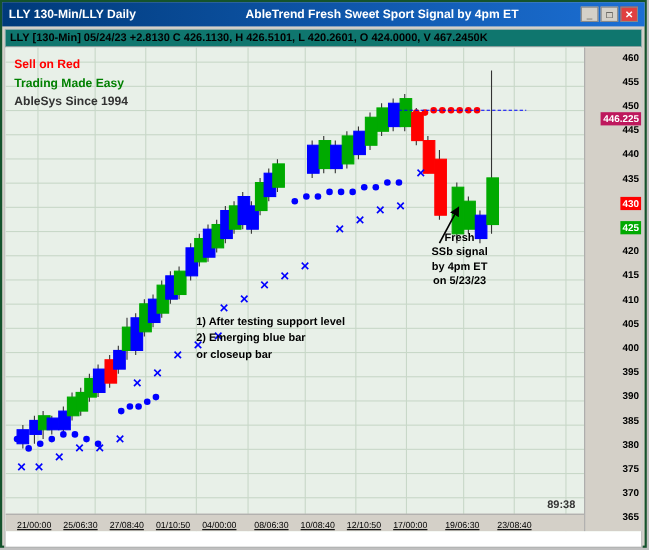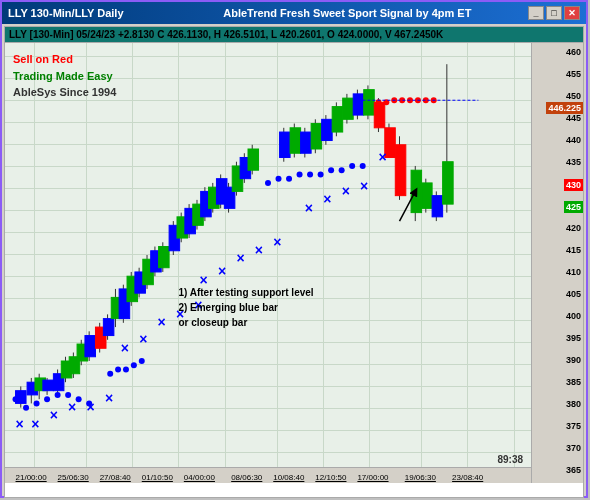--- a/index.html
+++ b/index.html
@@ -7,21 +7,21 @@
       width: 590px;
       height: 500px;
       background: #c0c0c0;
       font-family: Arial, sans-serif;
       font-size: 11px;
       overflow: hidden;
     }
     .window {
       width: 588px;
       height: 498px;
-      border: 2px solid #8b5cf6;
+      border: 2px solid #14532d;
       background: #d4d0c8;
       position: relative;
     }
     .title-bar {
       background: linear-gradient(to right, #003a7a, #1c6fd4);
       color: white;
       height: 22px;
       display: flex;
       align-items: center;
       justify-content: space-between;
@@ -234,21 +234,21 @@
         <div class="price-label" style="top:56%">405</div>
         <div class="price-label" style="top:61%">400</div>
         <div class="price-label" style="top:66%">395</div>
         <div class="price-label" style="top:71%">390</div>
         <div class="price-label" style="top:76%">385</div>
         <div class="price-label" style="top:81%">380</div>
         <div class="price-label" style="top:86%">375</div>
         <div class="price-label" style="top:91%">370</div>
         <div class="price-label" style="top:96%">365</div>
 
-        <div style="position:absolute; top:13.5%; right:0; background:#c2410c; color:white; font-size:9px; font-weight:bold; padding:1px 2px; white-space:nowrap;">446.225</div>
+        <div style="position:absolute; top:13.5%; right:0; background:#be185d; color:white; font-size:9px; font-weight:bold; padding:1px 2px; white-space:nowrap;">446.225</div>
 
         <div style="position:absolute; top:31%; right:0; background:red; color:white; font-size:9px; font-weight:bold; padding:1px 2px;">430</div>
 
         <div style="position:absolute; top:36%; right:0; background:#00aa00; color:white; font-size:9px; font-weight:bold; padding:1px 2px;">425</div>
       </div>
 
       <div class="time-axis">
         <span class="time-label" style="left:2%">21/00:00</span>
         <span class="time-label" style="left:10%">25/06:30</span>
         <span class="time-label" style="left:18%">27/08:40</span>
@@ -463,20 +463,26 @@
         <defs>
           <marker id="arrowhead" markerWidth="6" markerHeight="6" refX="3" refY="3" orient="auto">
             <polygon points="0 0, 6 3, 0 6" fill="black"></polygon>
           </marker>
         </defs>
 
         <line x1="67%" y1="13.5%" x2="90%" y2="13.5%" stroke="blue" stroke-width="1" stroke-dasharray="3,2"></line>
 
       </svg>
 
+      <div class="arrow-text" style="left:67%; top:38%;">
+        <div>Fresh</div>
+        <div>SSb signal</div>
+        <div>by 4pm ET</div>
+        <div>on 5/23/23</div>
+      </div>
 
       <div class="ssb-text" style="left:30%; top:55%;">
         <div>1) After testing support level</div>
         <div>2) Emerging blue bar</div>
         <div>   or closeup bar</div>
       </div>
 
       <div class="timestamp">89:38</div>
 
     </div>

